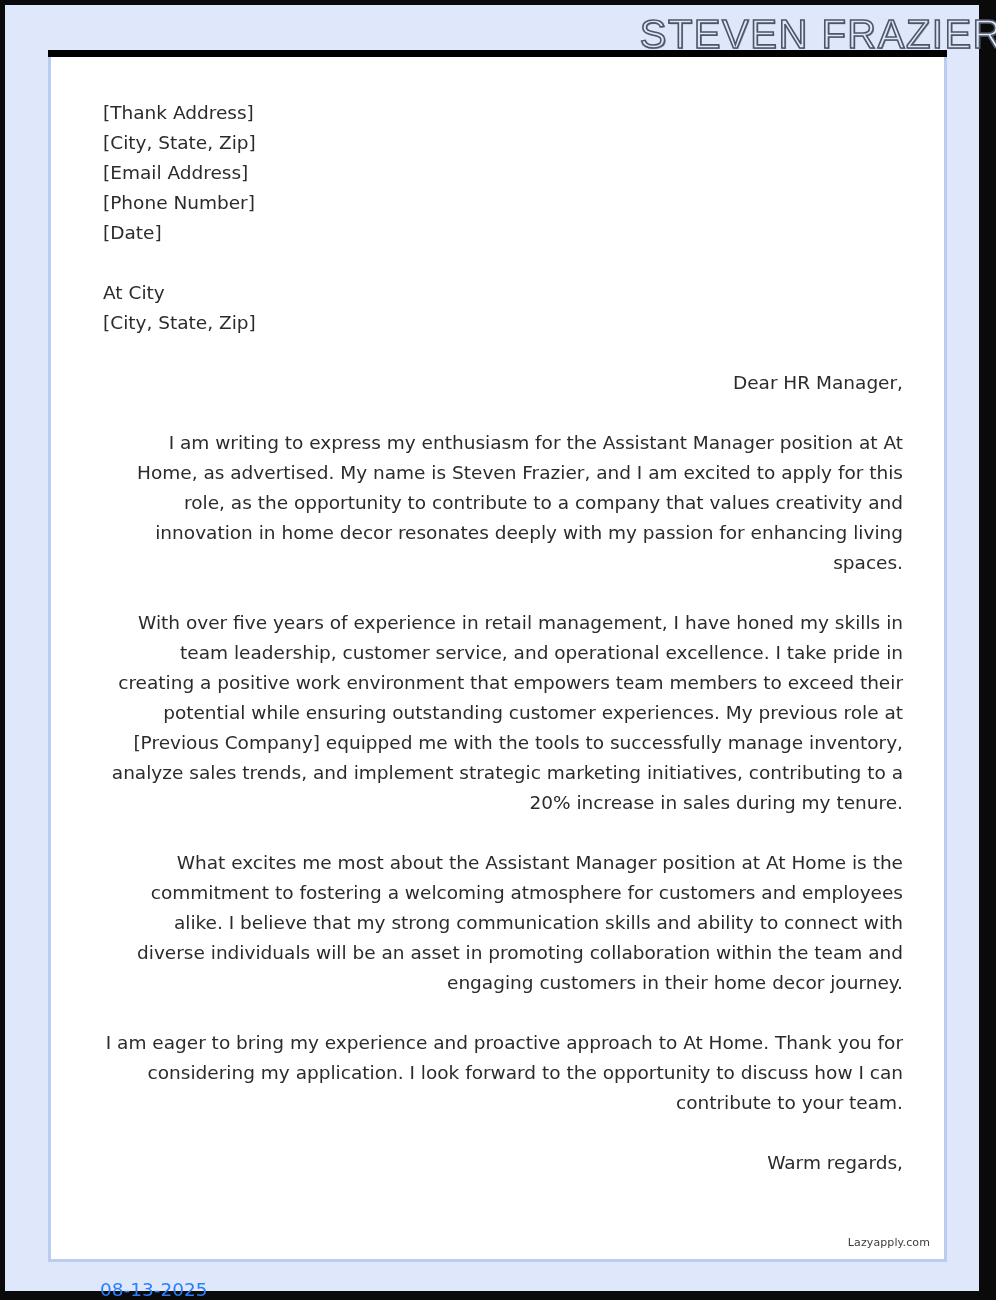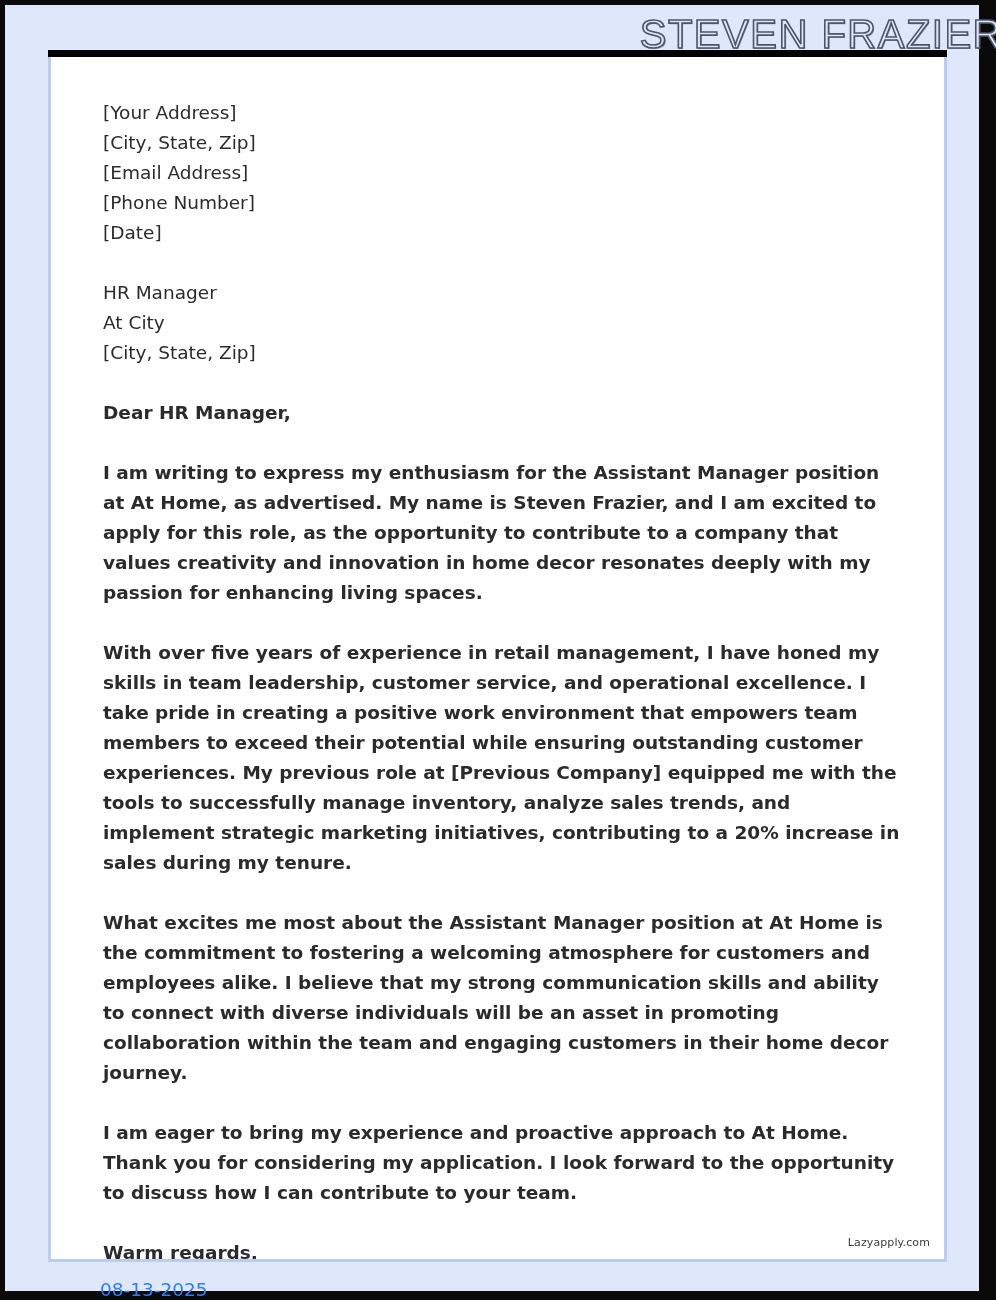--- a/index.html
+++ b/index.html
@@ -94,22 +94,21 @@
 
   .block {
     margin: 0 0 30px 0;
   }
   .line {
     display: block;
     white-space: pre-wrap;
   }
   p.para {
     margin: 0 0 30px 0;
-    text-align: left;
-    font-weight: bold;
+    text-align: right;
   }
   p.para:last-child {
     margin-bottom: 2px;
   }
 
   .sign-off {
     margin: 0 0 30px 0;
   }
 
   
@@ -147,29 +146,28 @@
 
   <div class="header-name">STEVEN FRAZIER</div>
 
   <div class="header-rule"></div>
 
   <div class="page">
 
     <div class="letter-body">
 
       <div class="block">
-        <span class="line">[Your Address]</span>
+        <span class="line">[Thank Address]</span>
         <span class="line">[City, State, Zip]</span>
         <span class="line">[Email Address]</span>
         <span class="line">[Phone Number]</span>
         <span class="line">[Date]</span>
       </div>
 
       <div class="block">
-        <span class="line">HR Manager</span>
         <span class="line">At City</span>
         <span class="line">[City, State, Zip]</span>
       </div>
 
       <p class="para">Dear HR Manager,</p>
 
       <p class="para">I am writing to express my enthusiasm for the Assistant Manager position at At Home, as advertised. My name is Steven Frazier, and I am excited to apply for this role, as the opportunity to contribute to a company that values creativity and innovation in home decor resonates deeply with my passion for enhancing living spaces.</p>
       <p class="para">With over five years of experience in retail management, I have honed my skills in team leadership, customer service, and operational excellence. I take pride in creating a positive work environment that empowers team members to exceed their potential while ensuring outstanding customer experiences. My previous role at [Previous Company] equipped me with the tools to successfully manage inventory, analyze sales trends, and implement strategic marketing initiatives, contributing to a 20% increase in sales during my tenure.</p>
       <p class="para">What excites me most about the Assistant Manager position at At Home is the commitment to fostering a welcoming atmosphere for customers and employees alike. I believe that my strong communication skills and ability to connect with diverse individuals will be an asset in promoting collaboration within the team and engaging customers in their home decor journey.</p>
       <p class="para">I am eager to bring my experience and proactive approach to At Home. Thank you for considering my application. I look forward to the opportunity to discuss how I can contribute to your team.</p>

